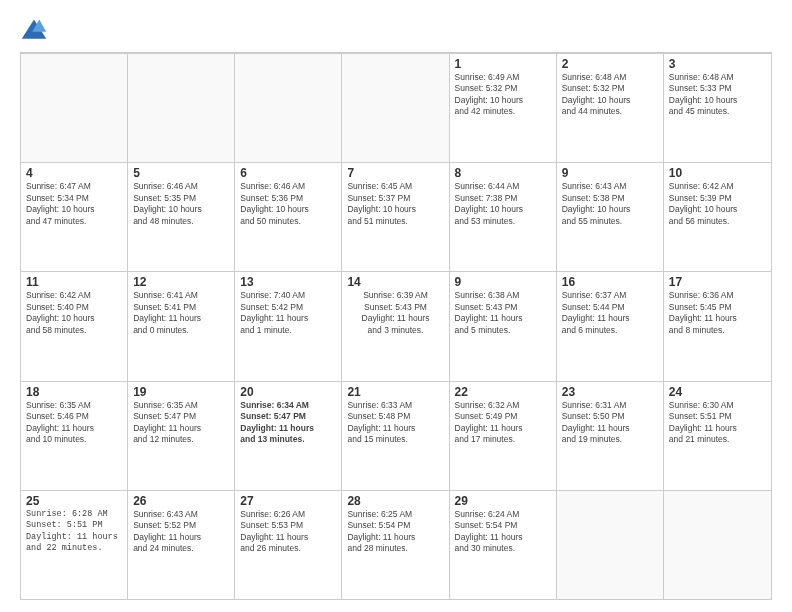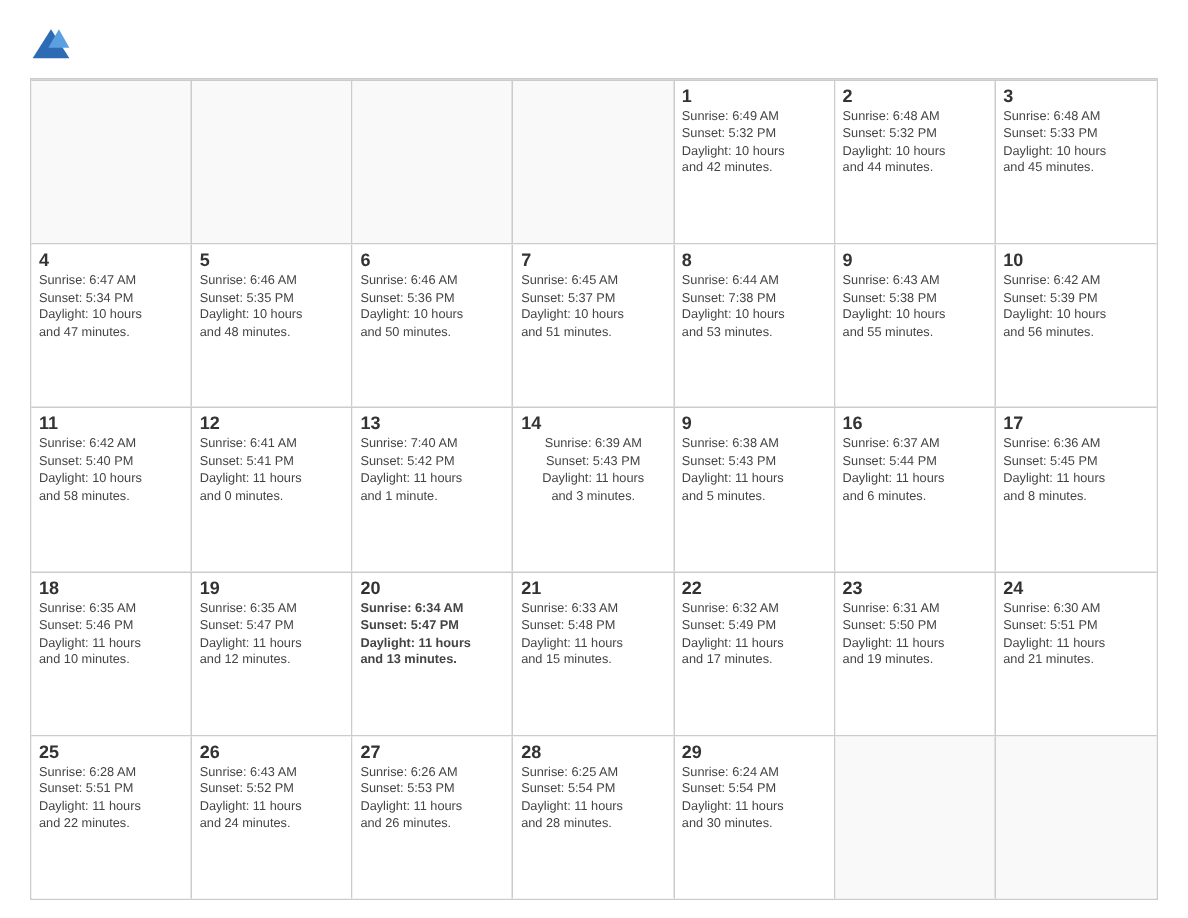--- a/index.html
+++ b/index.html
@@ -316,21 +316,21 @@
             <div class="day-num">24</div>
             <div class="day-info" style="white-space: pre-line;">Sunrise: 6:30 AM
 Sunset: 5:51 PM
 Daylight: 11 hours
 and 21 minutes.</div>
           </div>
         </div>
         <div class="cal-week">
           <div class="cal-cell has-data">
             <div class="day-num">25</div>
-            <div class="day-info" style="white-space: pre-line;">Sunrise: 6:28 AM
+            <div class="day-info" style="white-space: pre-line; font-family: Liberation Mono, monospace;">Sunrise: 6:28 AM
 Sunset: 5:51 PM
 Daylight: 11 hours
 and 22 minutes.</div>
           </div>
           <div class="cal-cell has-data">
             <div class="day-num">26</div>
             <div class="day-info" style="white-space: pre-line;">Sunrise: 6:43 AM
 Sunset: 5:52 PM
 Daylight: 11 hours
 and 24 minutes.</div>

